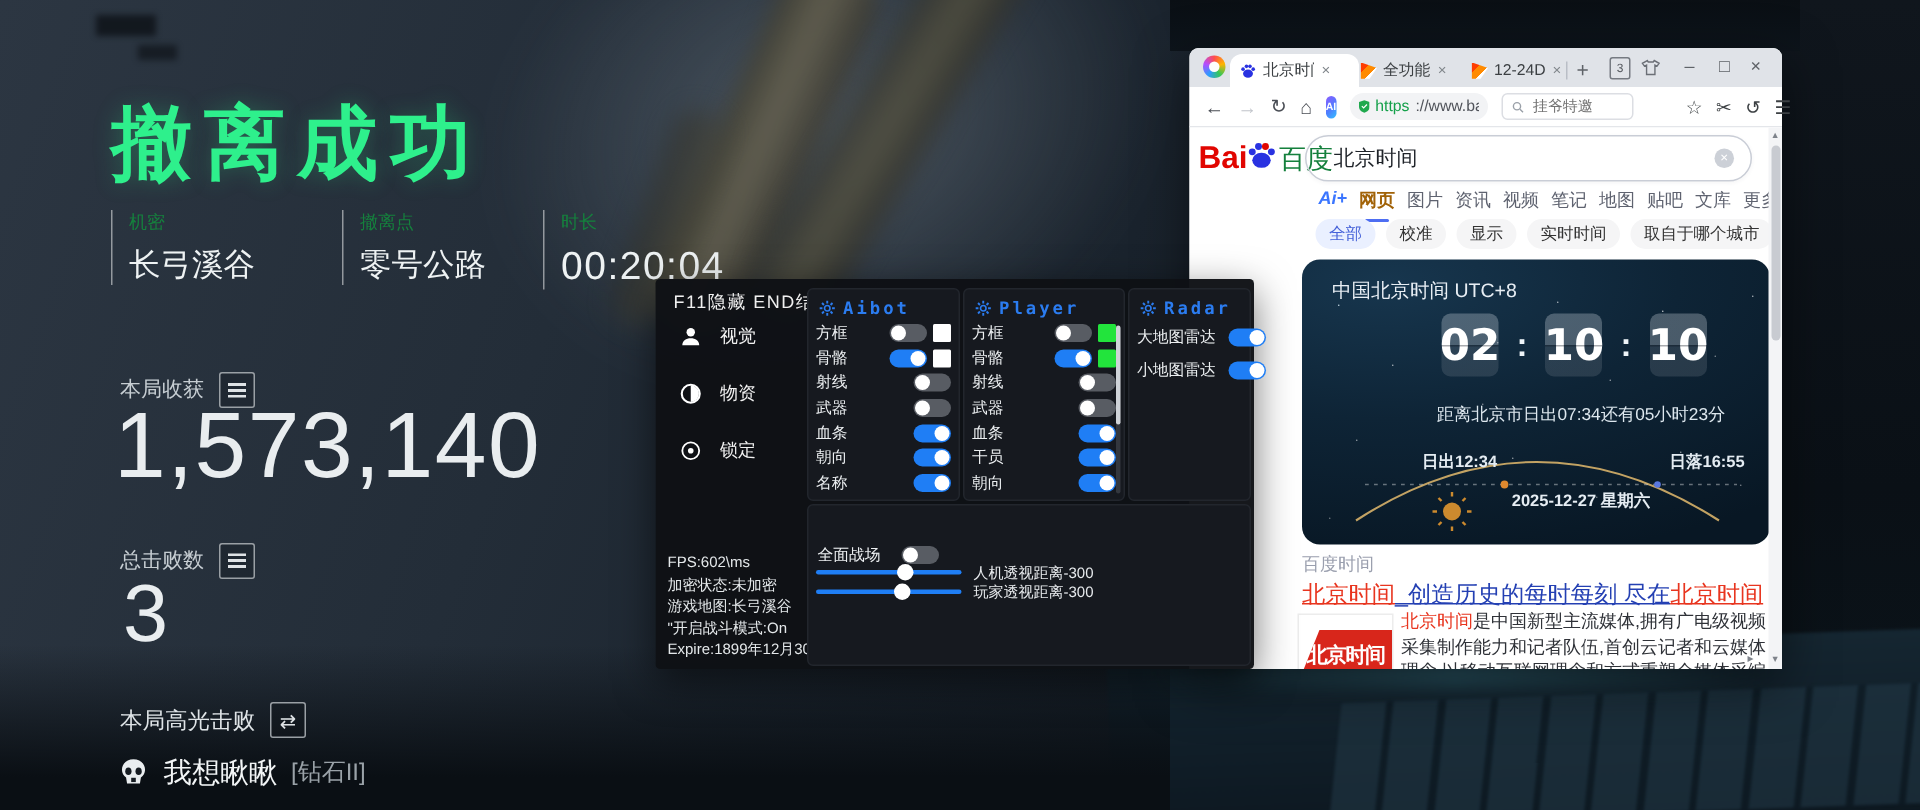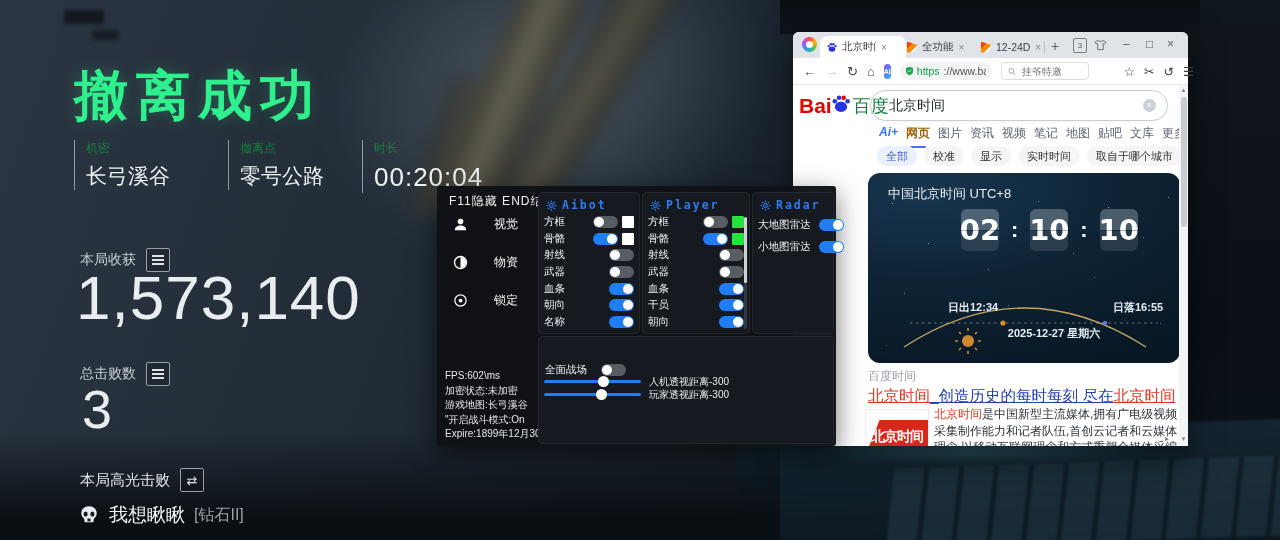--- a/index.html
+++ b/index.html
@@ -46,21 +46,21 @@
   .g-kills-value{left:82px;top:378px;font-size:54px;color:#e9edef;}
   .g-hl-label{left:80px;top:468px;font-size:15px;color:#dfe4e7;}
   .g-player{left:78px;top:502px;display:flex;align-items:center;gap:9px;}
   .g-player .nm{font-size:19px;font-weight:400;color:#f2f5f6;}
   .g-player .rk{font-size:16px;color:#9aa2a8;}
 
   
   .cheat{left:437px;top:186px;width:399px;height:260px;z-index:30;background:rgba(14,17,21,.97);
     border-radius:3px;box-shadow:0 8px 26px rgba(0,0,0,.55);color:#ececec;}
   .ov-hotkeys{left:12px;top:7px;font-size:12px;color:#f0f0f0;letter-spacing:1px;}
-  .ov-item{left:16px;display:flex;align-items:center;gap:26px;font-size:12px;color:#f2f2f2;}
+  .ov-item{left:16px;display:flex;align-items:center;gap:12px;font-size:12px;color:#f2f2f2;}
   .ov-item svg{width:15px;height:15px;}
   .mi1{top:30px;} .mi2{top:68px;} .mi3{top:106px;}
   .ov-info{left:8px;top:183px;font-size:10px;line-height:14.6px;color:#e4e8ea;}
   .panel{background:#16191f;border:1px solid #22262d;border-radius:4px;}
   .p-aibot{left:101px;top:6px;width:100px;height:140px;}
   .p-player{left:205px;top:6px;width:106px;height:140px;}
   .p-radar{left:315px;top:6px;width:80px;height:140px;}
   .p-config{left:101px;top:150px;width:294px;height:106px;}
   .phead{display:flex;align-items:center;gap:5px;padding:5px 7px 2px;color:#2b7cf0;font-weight:700;
     font-family:"DejaVu Sans Mono","Liberation Mono",monospace;font-size:11.5px;letter-spacing:2px;}
@@ -356,20 +356,21 @@
       <div class="abs tcard">
         <div class="abs stars"></div>
         <div class="abs tc-title">中国北京时间 UTC+8</div>
         <div class="abs clockrow">
           <span class="tile">02</span>
           <span class="colon">:</span>
           <span class="tile">10</span>
           <span class="colon">:</span>
           <span class="tile">10</span>
         </div>
+        <div class="abs countdown">距离北京市日出07:34还有05小时23分</div>
         <svg class="abs arcsvg" width="312" height="82" viewBox="0 0 312 82">
           <path d="M36 66 Q156 -12 278 66" fill="none" stroke="#d7b169" stroke-width="1.4" opacity="0.9"></path>
           <line x1="42" y1="42" x2="290" y2="42" stroke="rgba(255,255,255,.38)" stroke-width="1" stroke-dasharray="2.5,3.5"></line>
           <circle cx="135" cy="42" r="2.6" fill="#e0892e"></circle>
           <circle cx="237" cy="42" r="2.2" fill="#5a78e0"></circle>
           <g>
             <circle cx="100" cy="60" r="6" fill="#cc8a2e"></circle>
             <g stroke="#cc8a2e" stroke-width="1.6">
               <line x1="100" y1="50" x2="100" y2="47"></line>
                 <line x1="100" y1="70" x2="100" y2="73"></line>

